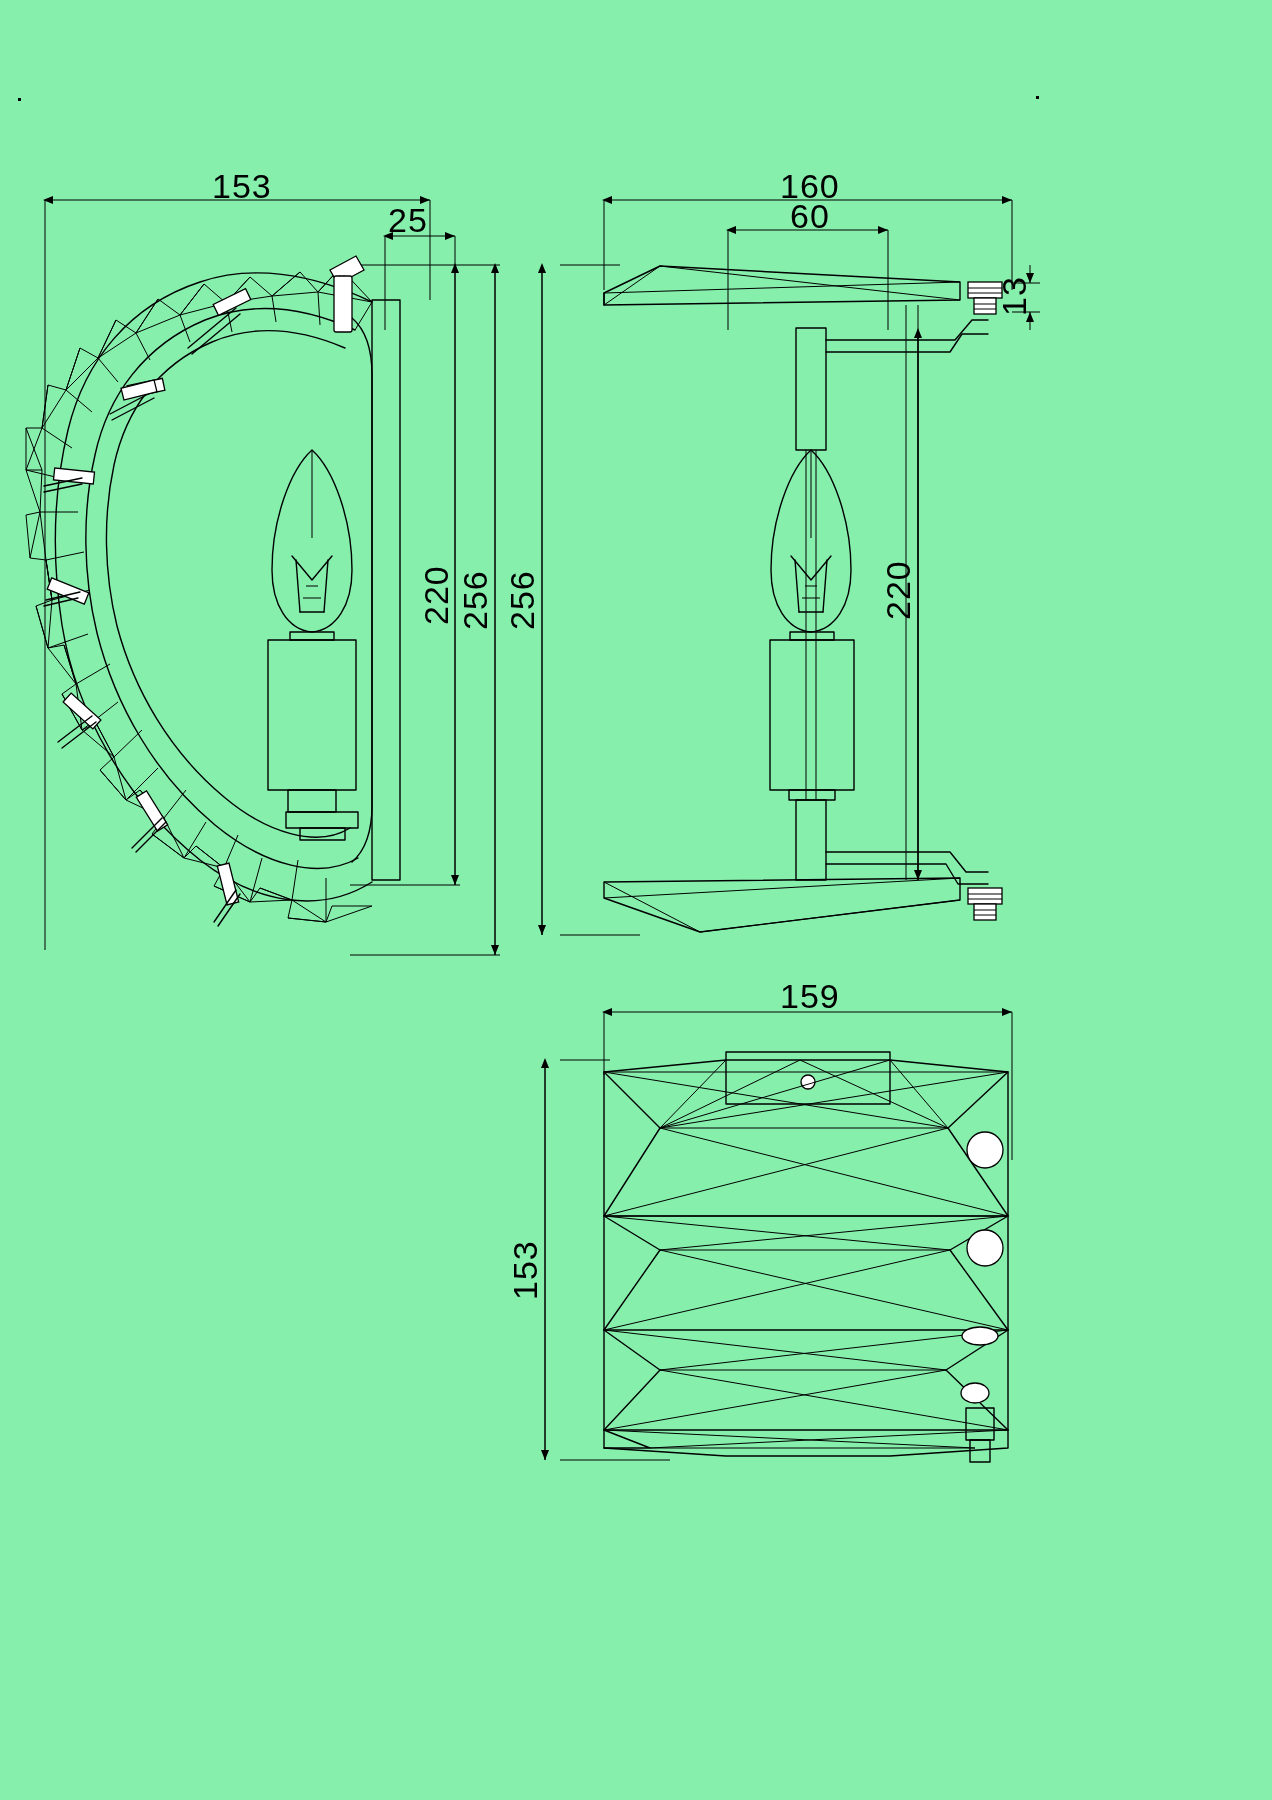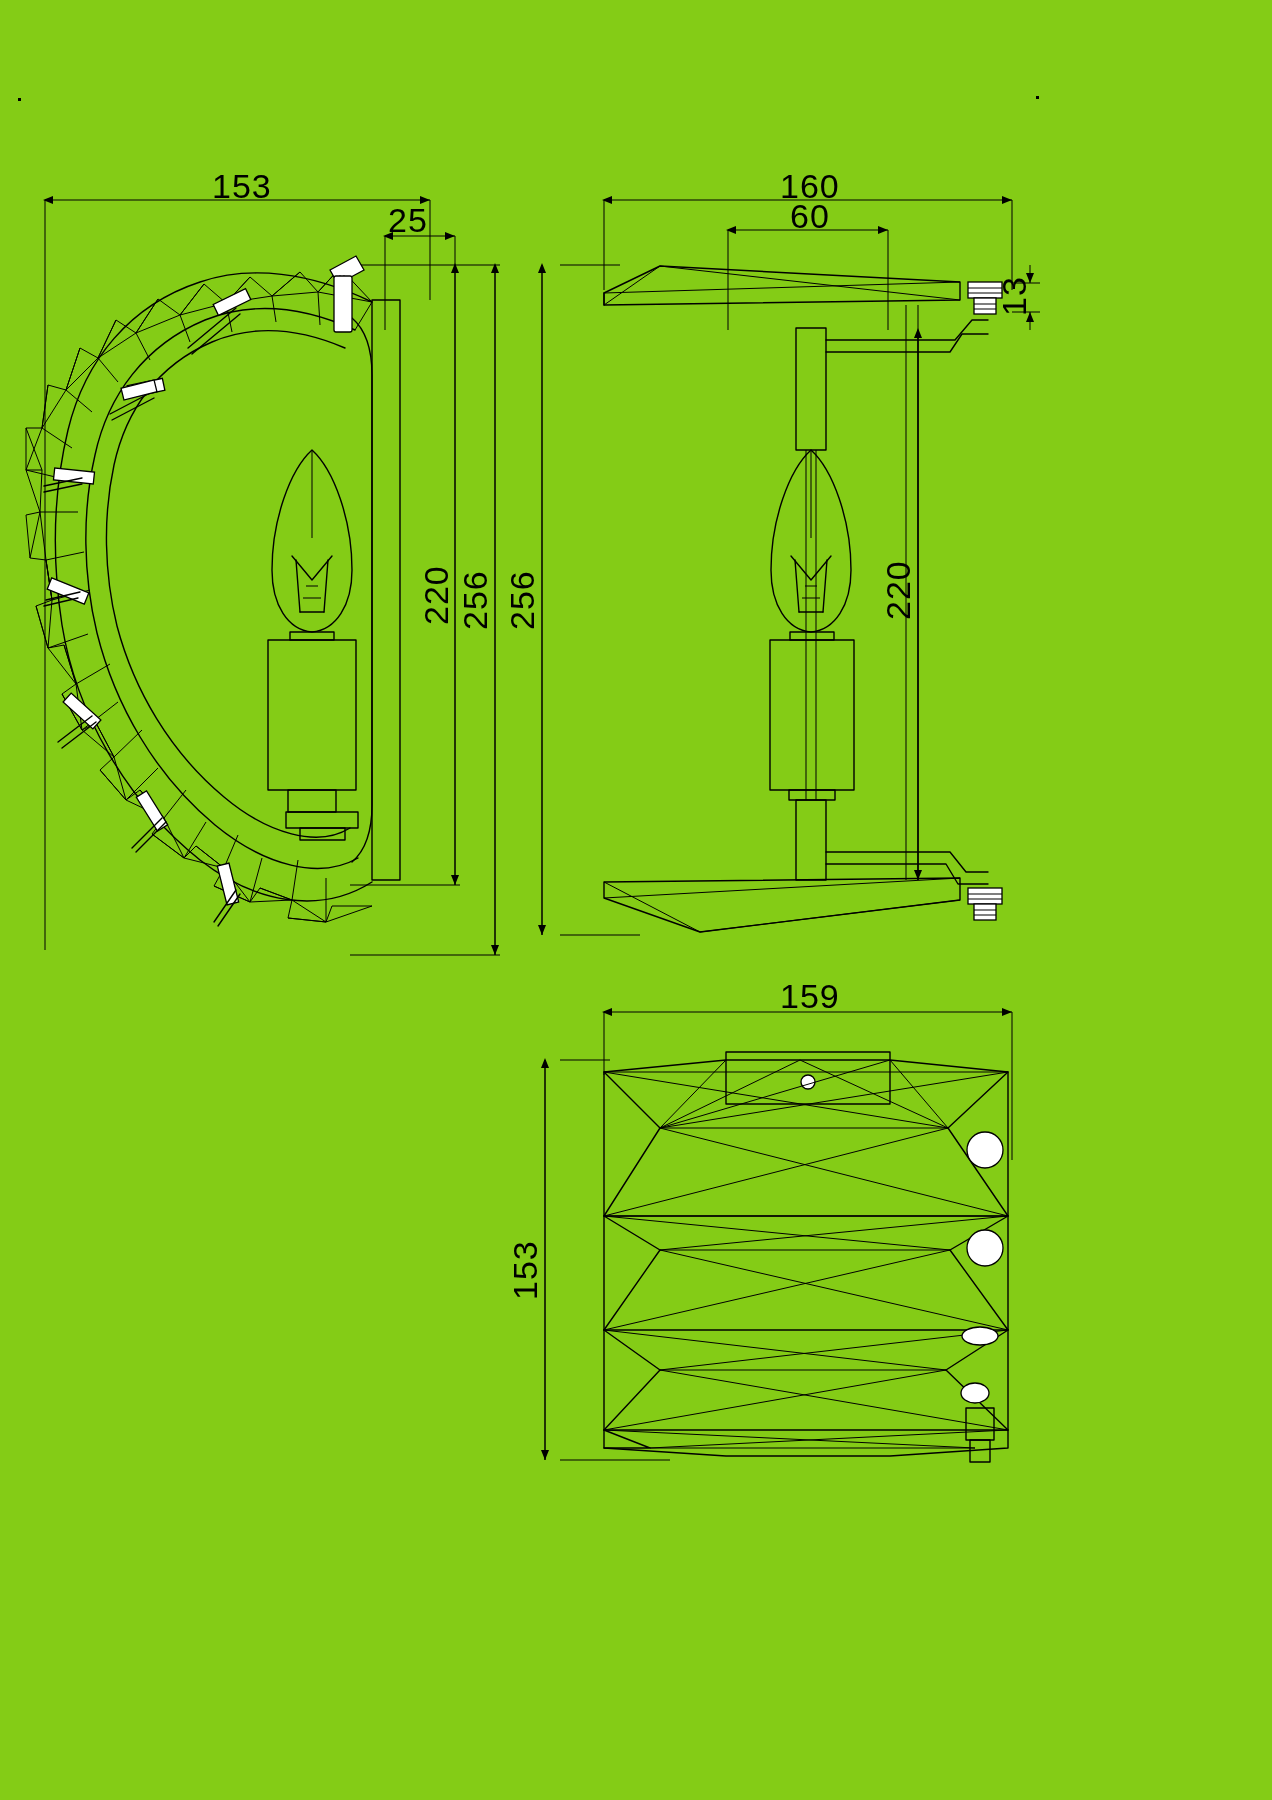--- a/index.html
+++ b/index.html
@@ -7,21 +7,21 @@
     padding: 0;
     background: #ffffff;
   }
   body {
     font-family: "Liberation Sans", sans-serif;
   }
   #sheet {
     position: relative;
     width: 1272px;
     height: 1800px;
-    background: #84cc16;
+    background: #86efac;
     overflow: hidden;
   }
   svg#drawing {
     position: absolute;
     left: 0;
     top: 0;
     width: 1272px;
     height: 1800px;
   }
   .ln {

